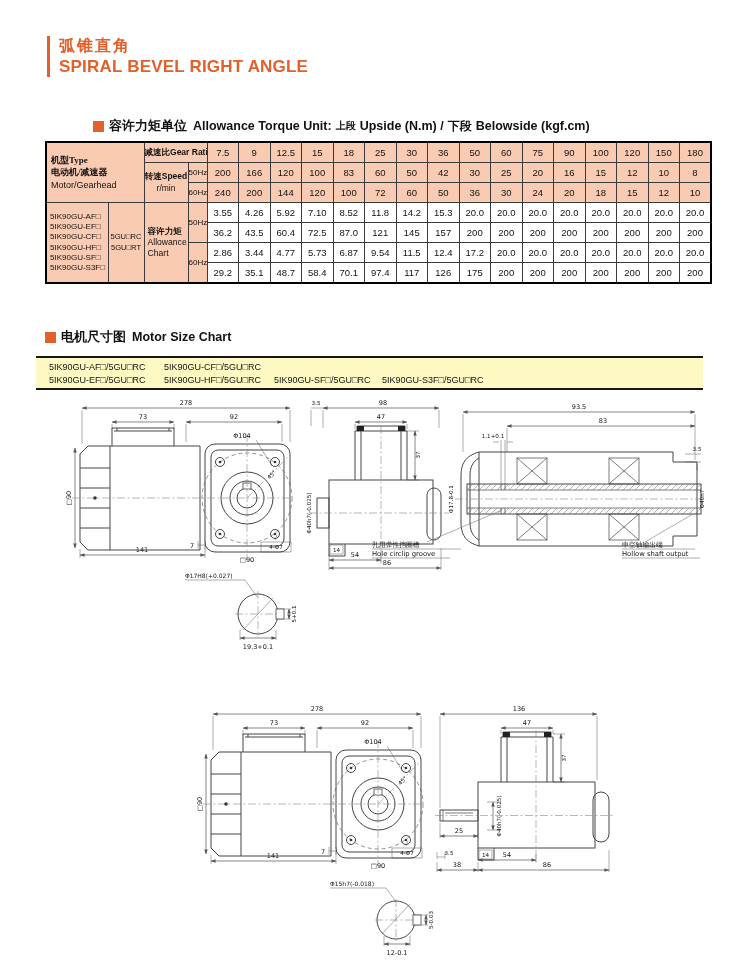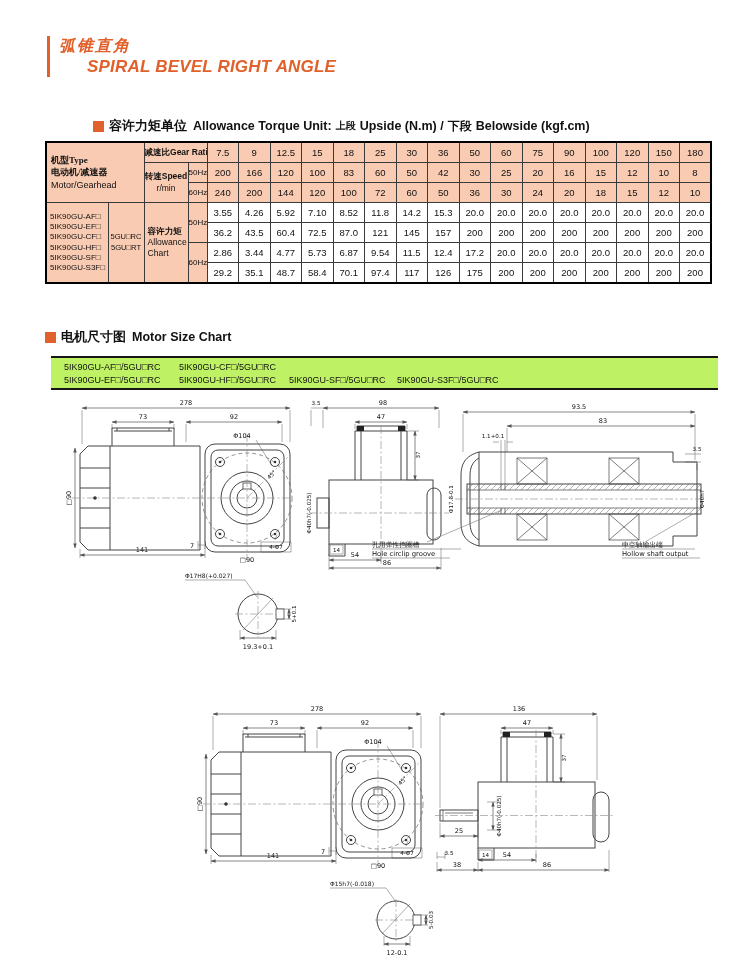--- a/index.html
+++ b/index.html
@@ -1,23 +1,23 @@
 <!DOCTYPE html>
 <html><head>
 <meta charset="utf-8">
 <style>
   html,body{margin:0;padding:0;background:#fff;}
   #page{position:relative;width:749px;height:963px;background:#fff;overflow:hidden;
         font-family:"Liberation Sans","DejaVu Sans",sans-serif;color:#111;}
 
   
-  .title-block{position:absolute;left:47px;top:36px;display:flex;font-style:italic;}
+  .title-block{position:absolute;left:47px;top:36px;display:flex;}
   .title-bar{width:3px;background:#e2602a;margin-right:9px;}
   .title-cn{font-size:16px;font-weight:700;color:#e2602a;letter-spacing:2px;line-height:1.25;}
-  .title-en{font-size:17px;font-weight:700;color:#e2602a;letter-spacing:0.2px;line-height:1.25;margin-left:28px;}
+  .title-en{font-size:17px;font-weight:700;color:#e2602a;letter-spacing:0.2px;line-height:1.25;}
 
   
   .sec-head{position:absolute;left:45px;display:flex;align-items:center;font-size:12.5px;font-weight:700;}
   .sq{width:11px;height:11px;background:#e2602a;margin-right:5px;flex:0 0 auto;}
   .sec-head .cn{font-size:13px;margin-right:6px;}
   .sec-head .seg{margin-right:4px;}
 
   
   table.torque{position:absolute;left:45px;top:141px;width:665px;border-collapse:collapse;
     table-layout:fixed;border:2px solid #000;font-size:9.5px;}
@@ -30,21 +30,21 @@
   .gr-h{font-size:8.5px;font-weight:700 !important;}
   .speed-h{font-size:8.5px;line-height:1.3;}
   .speed-h .b{font-weight:700;}
   .hz{font-size:8px;}
   .models{text-align:left !important;padding-left:3px !important;font-size:8px;line-height:1.28;}
   .gcode{font-size:7.6px;line-height:1.4;}
   .allow{text-align:left !important;padding-left:3px !important;font-size:8.6px;line-height:1.3;}
   .allow .cn{font-weight:700;}
 
   
-  .band{position:absolute;left:51px;width:667px;height:34px;background:#bef264;
+  .band{position:absolute;left:36px;width:667px;height:34px;background:#fef9c3;
     border-top:2px solid #161616;border-bottom:2px solid #161616;box-sizing:border-box;
     font-size:9px;color:#111;padding-top:3px;}
   .band .row{display:flex;padding-left:13px;line-height:1.45;}
   .band .c1{width:115px;}.band .c2{width:110px;}.band .c3{width:108px;}
 
   
   svg{position:absolute;}
   .ol{fill:none;stroke:#444;stroke-width:1;}
   .ol2{fill:none;stroke:#444;stroke-width:.7;}
   .dl{fill:none;stroke:#777;stroke-width:.6;}

